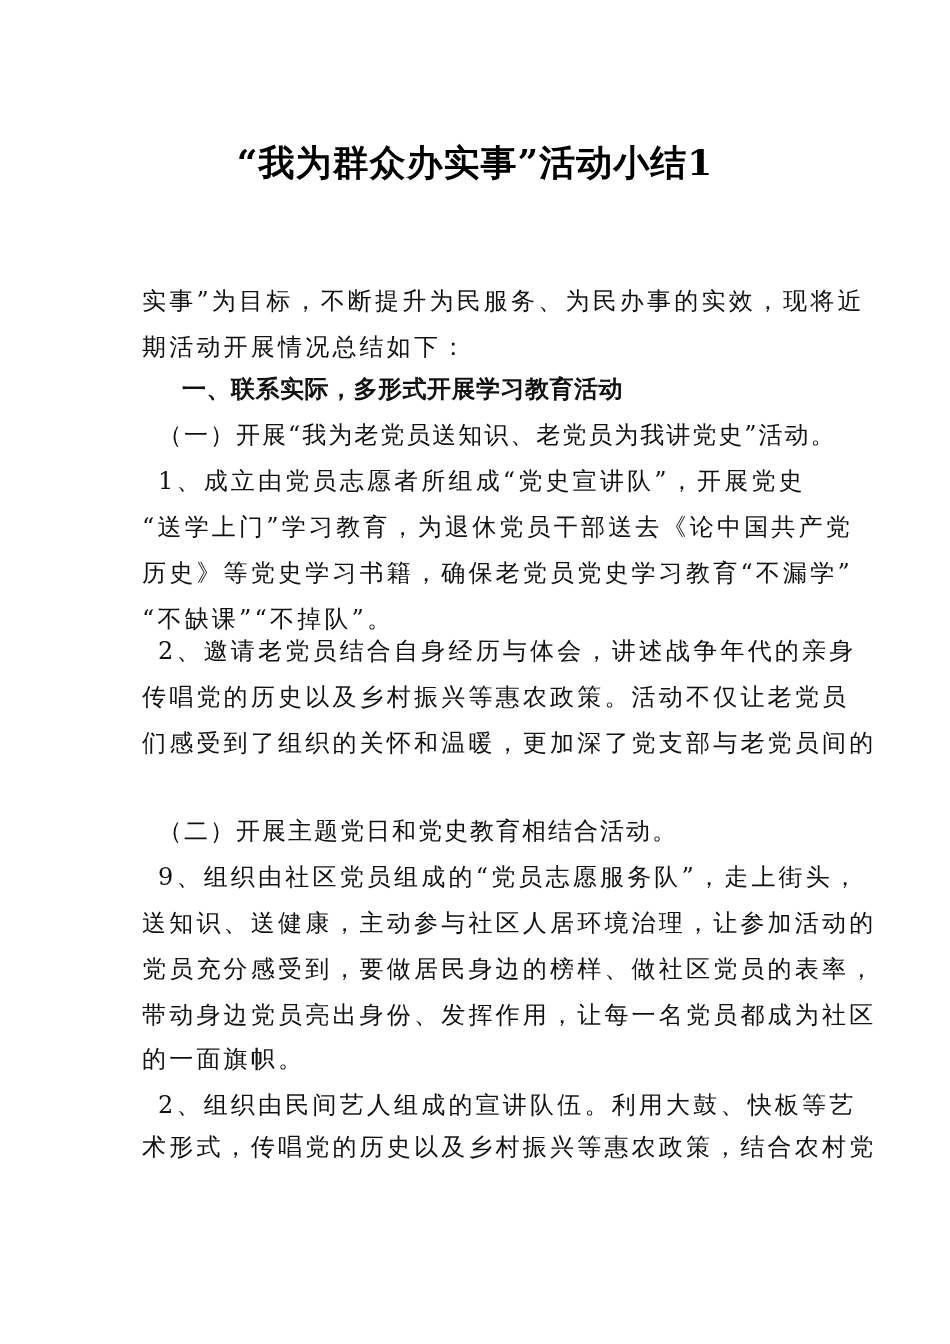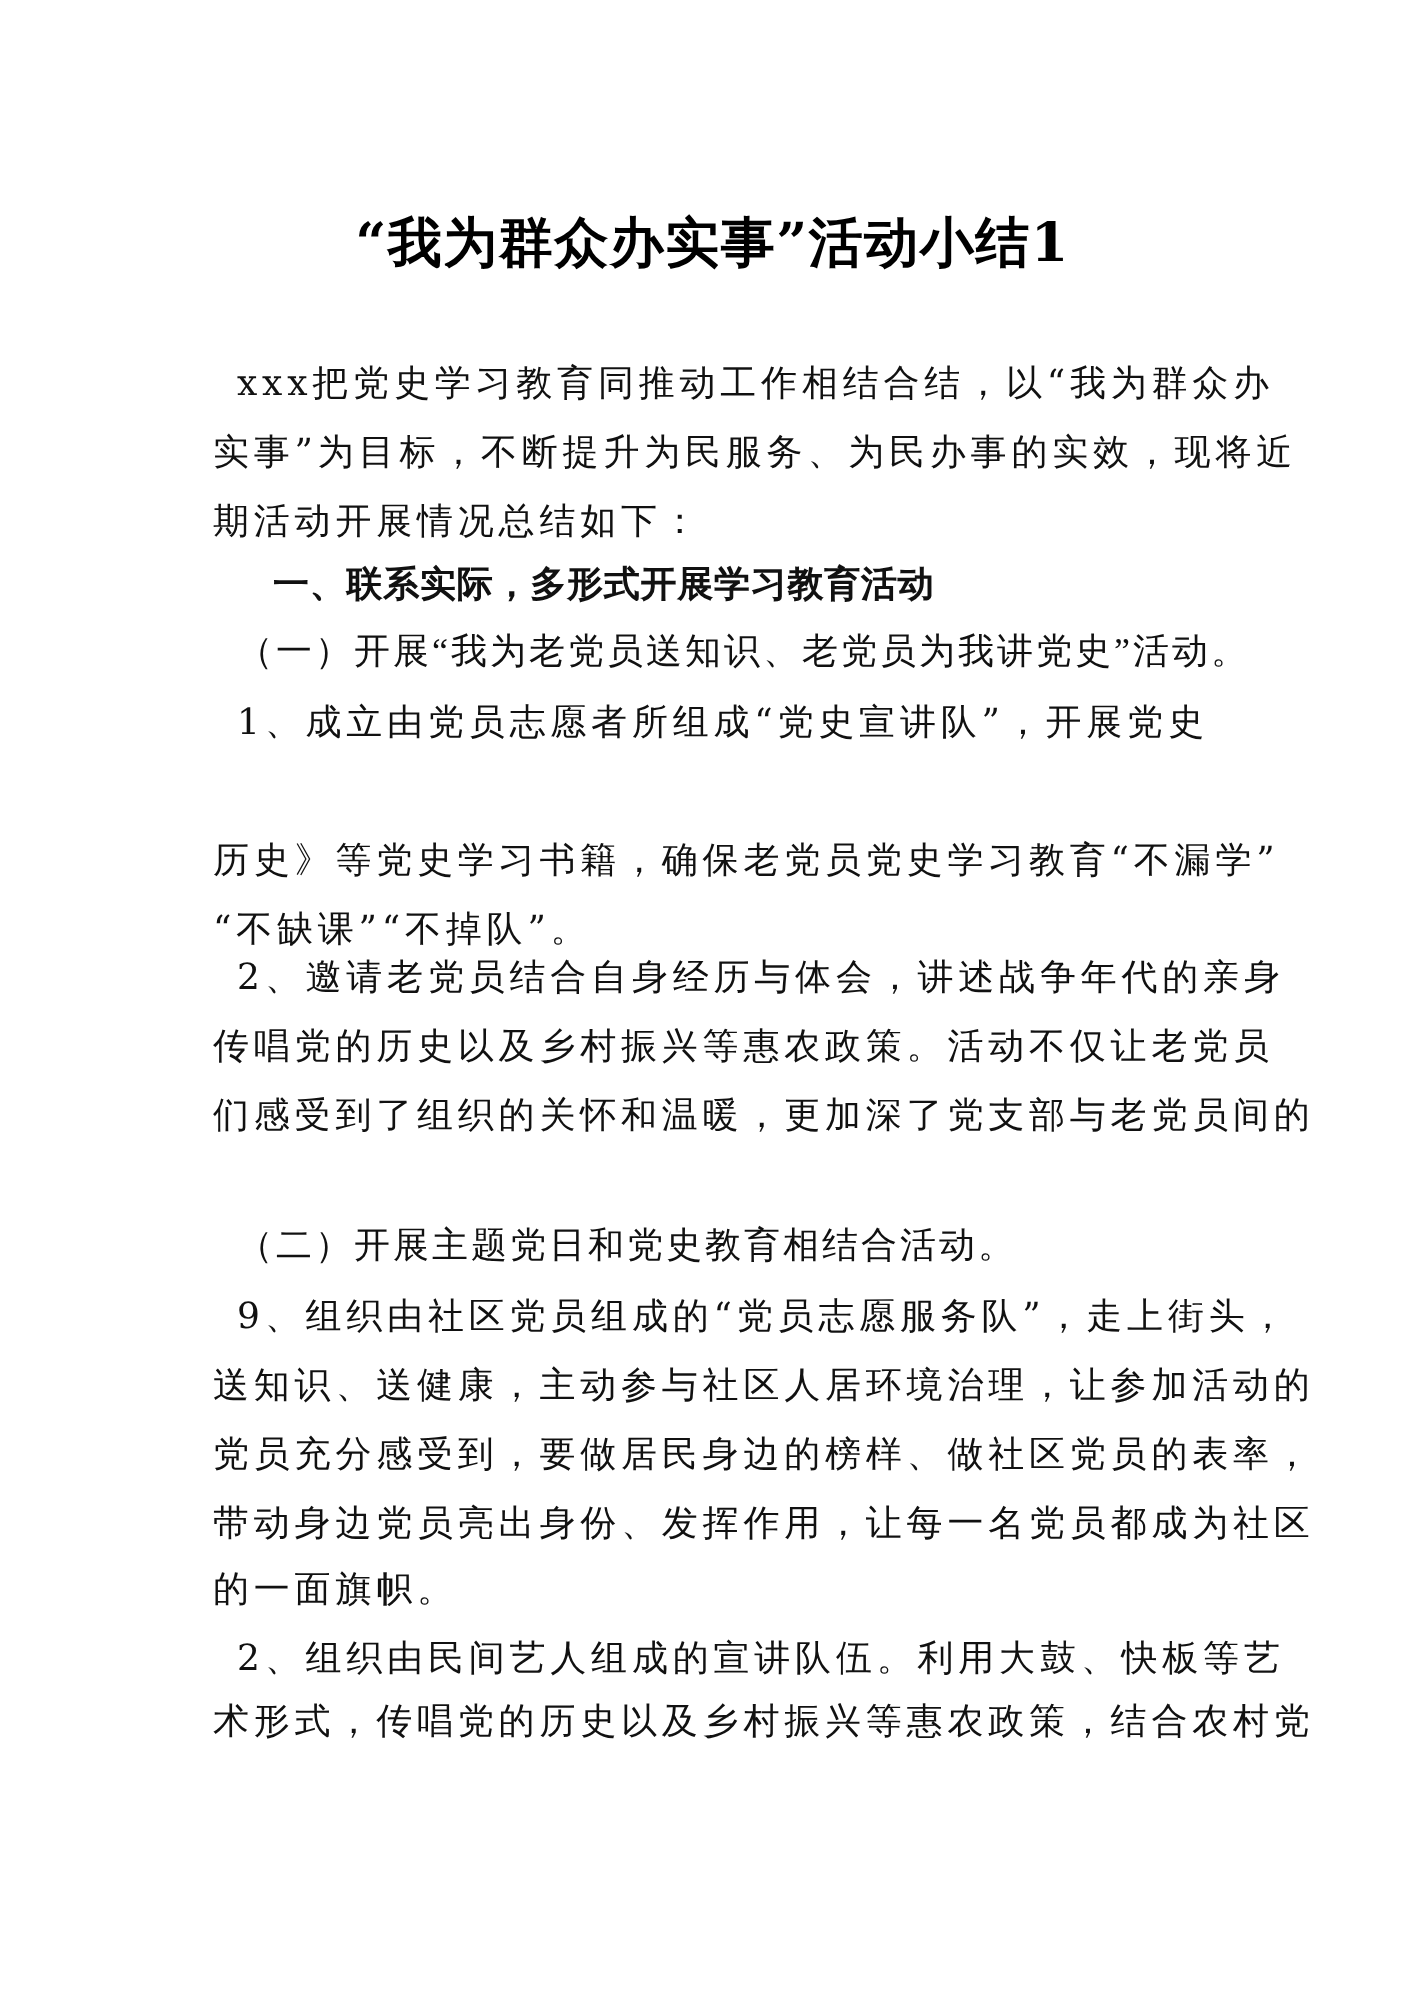--- a/index.html
+++ b/index.html
@@ -11,37 +11,37 @@
       font-size: 36px; line-height: 48px; letter-spacing: 1px; color: #000;
     }
     .line {
       position: absolute; left: 142px; width: 690px; height: 46px;
       font-family: "DejaVu Serif", "Liberation Serif", serif;
       font-size: 24px; line-height: 46px; white-space: nowrap;
       letter-spacing: 3.2px; color: #111;
     }
     .indent { left: 158px; }
     .h1 { font-family: "DejaVu Sans", "Liberation Sans", sans-serif; font-weight: bold; letter-spacing: 0.5px; font-size: 24px; margin-left: 24px; }
-    .h2 { letter-spacing: 2px; font-family: Liberation Serif, serif; }
+    .h2 { letter-spacing: 2px; }
   </style>
 </head>
 <body>
 
 <div class="page">
   <div class="title">“我为群众办实事”活动小结1</div>
 
-  <div class="line indent" style="top:232px">xxx把党史学习教育同推动工作相结合结，以“我为群众办</div>
   <div class="line" style="top:278px">实事”为目标，不断提升为民服务、为民办事的实效，现将近</div>
   <div class="line" style="top:324px">期活动开展情况总结如下：</div>
 
   <div class="line indent h1" style="top:366px">一、联系实际，多形式开展学习教育活动</div>
 
   <div class="line indent h2" style="top:412px">（一）开展“我为老党员送知识、老党员为我讲党史”活动。</div>
 
   <div class="line indent" style="top:458px">1、成立由党员志愿者所组成“党史宣讲队”，开展党史</div>
+  <div class="line" style="top:504px">“送学上门”学习教育，为退休党员干部送去《论中国共产党</div>
   <div class="line" style="top:550px">历史》等党史学习书籍，确保老党员党史学习教育“不漏学”</div>
   <div class="line" style="top:596px">“不缺课”“不掉队”。</div>
 
   <div class="line indent" style="top:628px">2、邀请老党员结合自身经历与体会，讲述战争年代的亲身</div>
   <div class="line" style="top:674px">传唱党的历史以及乡村振兴等惠农政策。活动不仅让老党员</div>
   <div class="line" style="top:720px">们感受到了组织的关怀和温暖，更加深了党支部与老党员间的</div>
 
   <div class="line indent h2" style="top:808px">（二）开展主题党日和党史教育相结合活动。</div>
 
   <div class="line indent" style="top:854px">9、组织由社区党员组成的“党员志愿服务队”，走上街头，</div>

